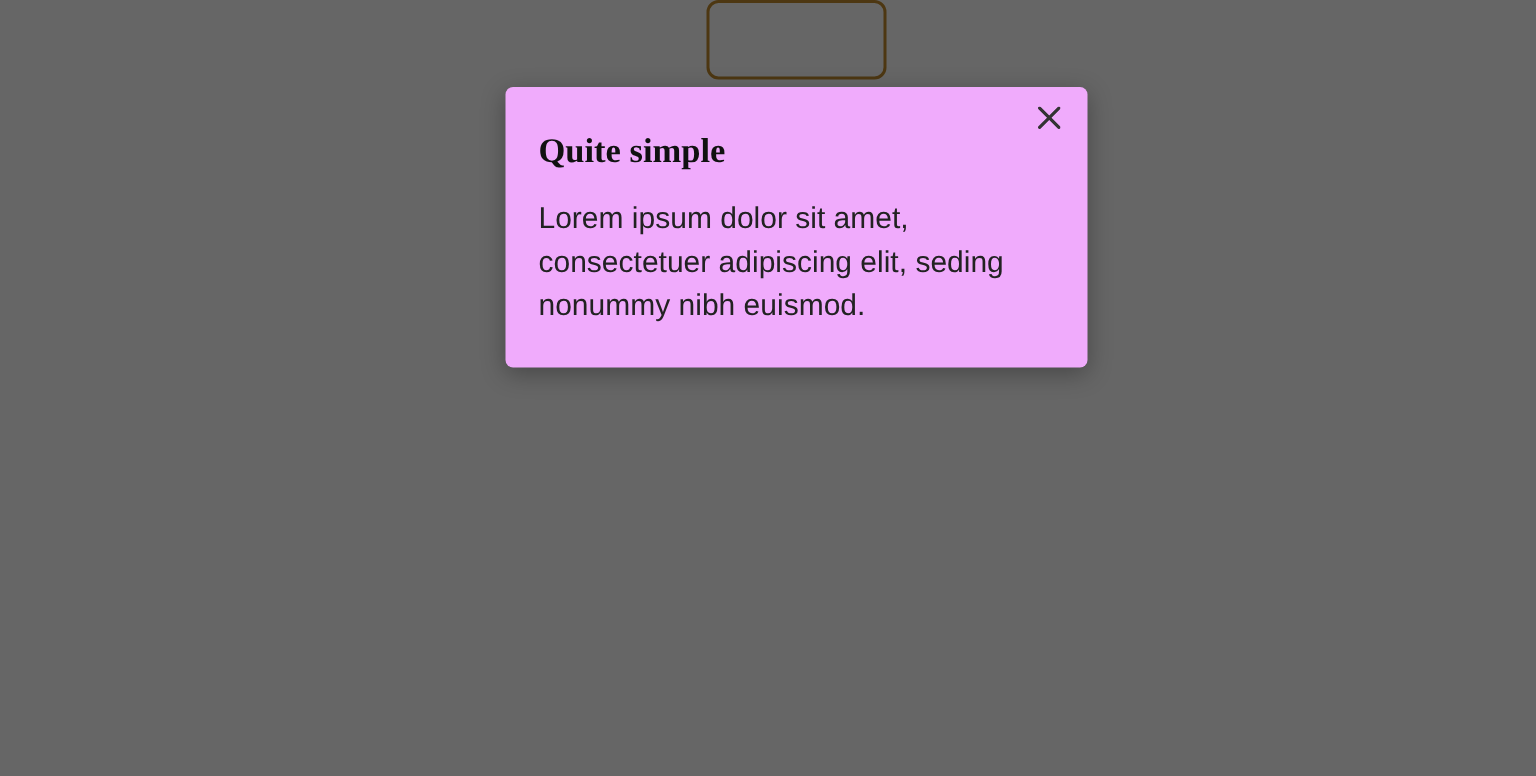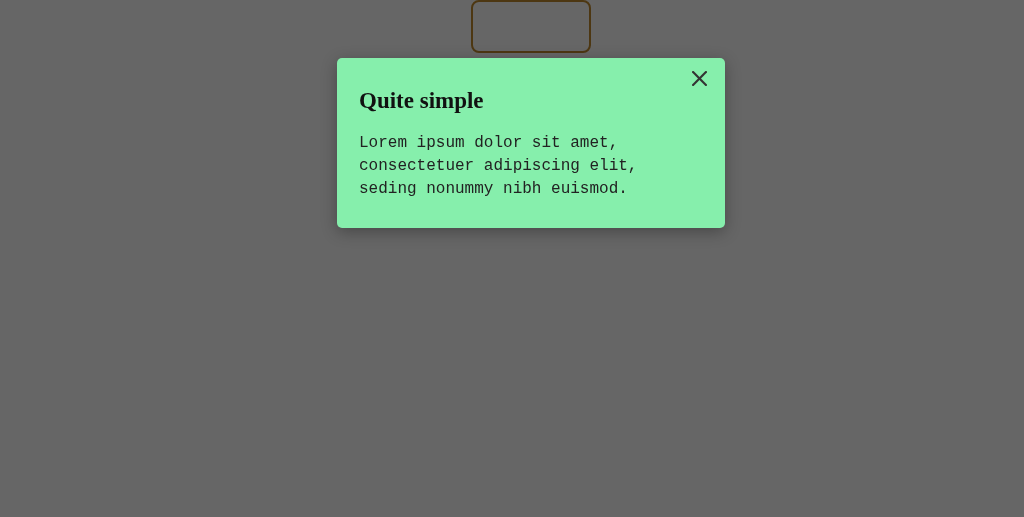--- a/index.html
+++ b/index.html
@@ -31,21 +31,21 @@
       left: 0;
       width: 100%;
       height: 100%;
       background: rgba(0, 0, 0, 0.6);
     }
     .modal {
       position: absolute;
       top: 58px;
       left: 337px;
       width: 388px;
-      background: #86efac;
+      background: #f0abfc;
       border-radius: 5px;
       box-shadow: 0 4px 16px rgba(0, 0, 0, 0.3);
       padding: 30px 22px 26px 22px;
     }
     .modal-close {
       position: absolute;
       top: 10px;
       right: 14px;
       width: 24px;
       height: 24px;
@@ -62,24 +62,24 @@
       height: 15px;
     }
     .modal-title {
       font-size: 23px;
       font-weight: bold;
       color: #111;
       margin-bottom: 18px;
       font-family: Georgia, 'Times New Roman', serif;
     }
     .modal-body {
-      font-size: 16px;
+      font-size: 20px;
       line-height: 1.45;
       color: #222;
-      font-family: Liberation Mono, monospace;
+      font-family: Liberation Sans, sans-serif;
     }
   </style>
 </head>
 <body>
 
 <div class="trigger-button"></div>
 
 <div class="overlay"></div>
 
 <div class="modal">

